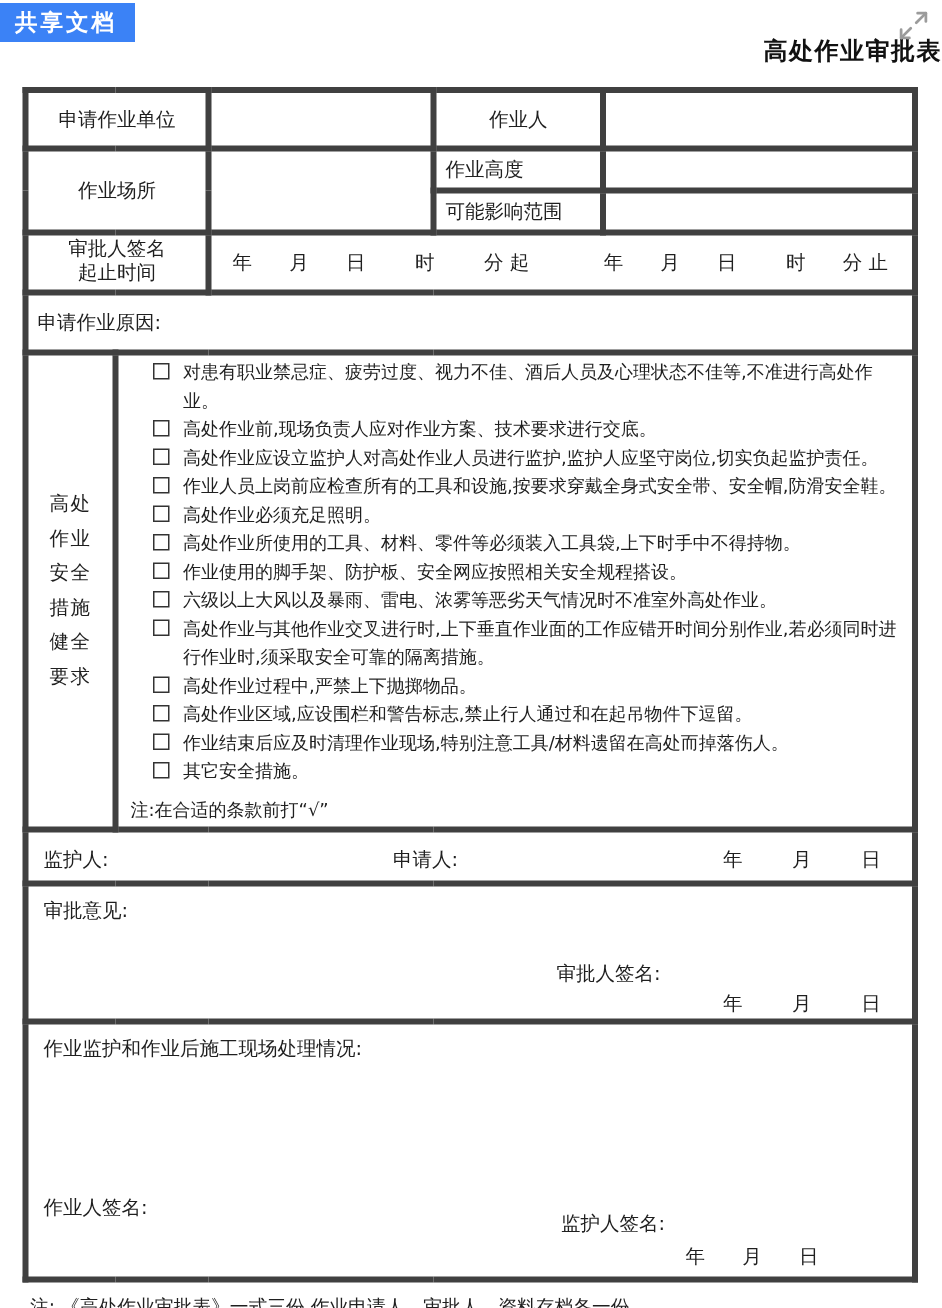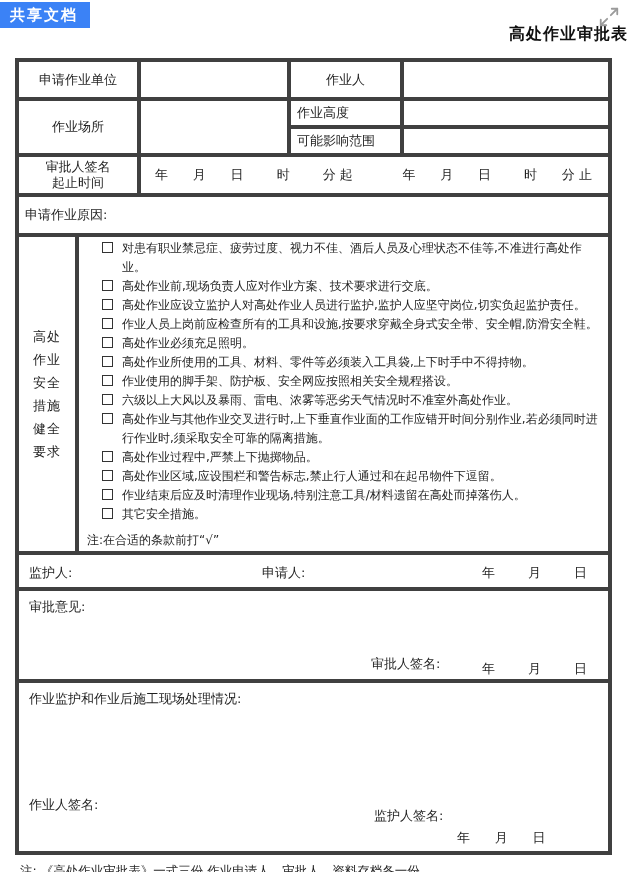--- a/index.html
+++ b/index.html
@@ -158,21 +158,21 @@
     <td colspan="5" class="sig">
       <span class="abs" style="left:10px;top:9px;">监护人:</span>
       <span class="abs" style="left:243px;top:9px;">申请人:</span>
       <span class="abs" style="left:463px;top:9px;">年        月        日</span>
     </td>
   </tr>
 
   <tr class="r7">
     <td colspan="5" class="sig">
       <span class="abs" style="left:10px;top:7px;">审批意见:</span>
-      <span class="abs" style="left:352px;top:64px;">审批人签名:</span>
+      <span class="abs" style="left:352px;top:49px;">审批人签名:</span>
       <span class="abs" style="left:463px;top:69px;">年        月        日</span>
     </td>
   </tr>
 
   <tr class="r8">
     <td colspan="5" class="sig">
       <span class="abs" style="left:10px;top:7px;">作业监护和作业后施工现场处理情况:</span>
       <span class="abs" style="left:10px;top:113px;">作业人签名:</span>
       <span class="abs" style="left:355px;top:124px;">监护人签名:</span>
       <span class="abs" style="left:438px;top:146px;">年      月      日</span>

